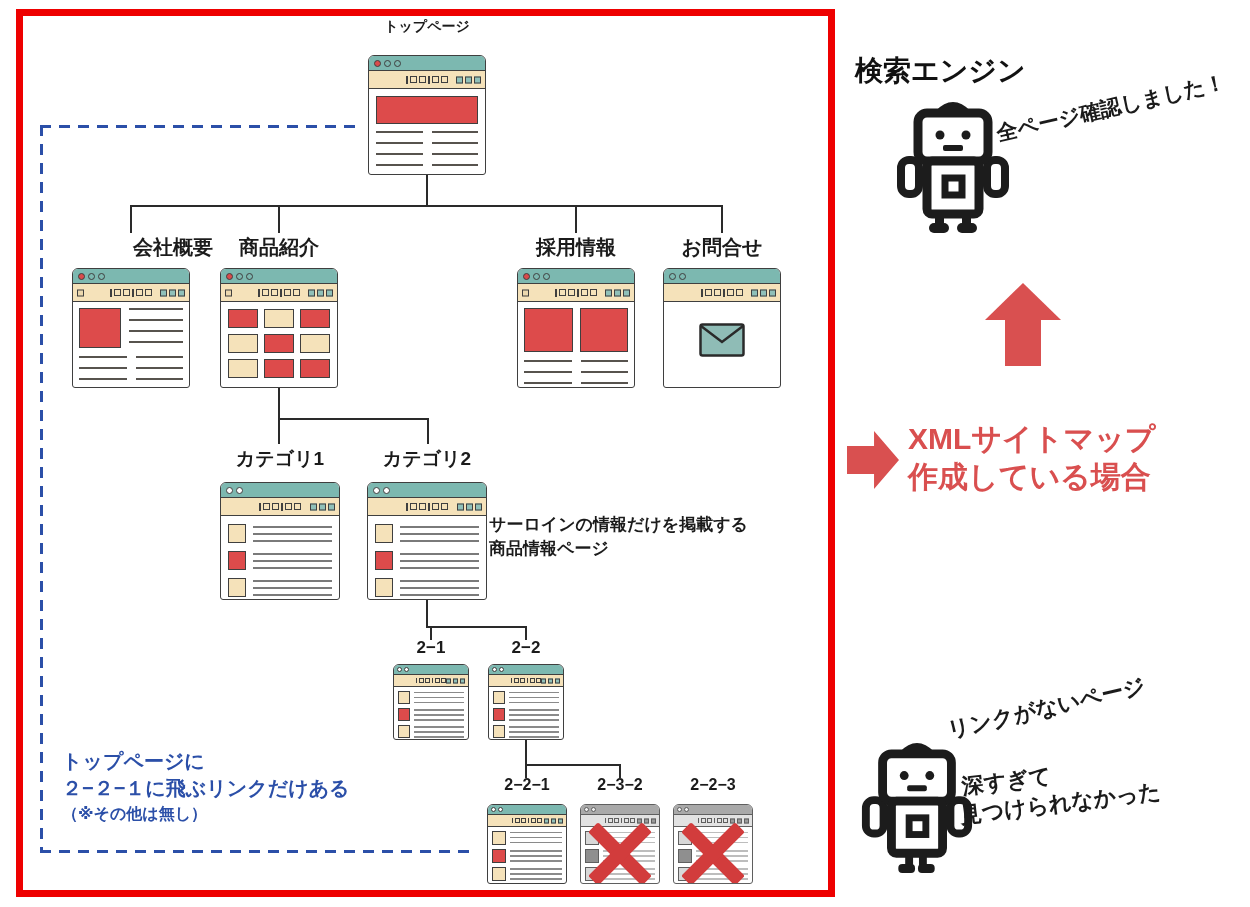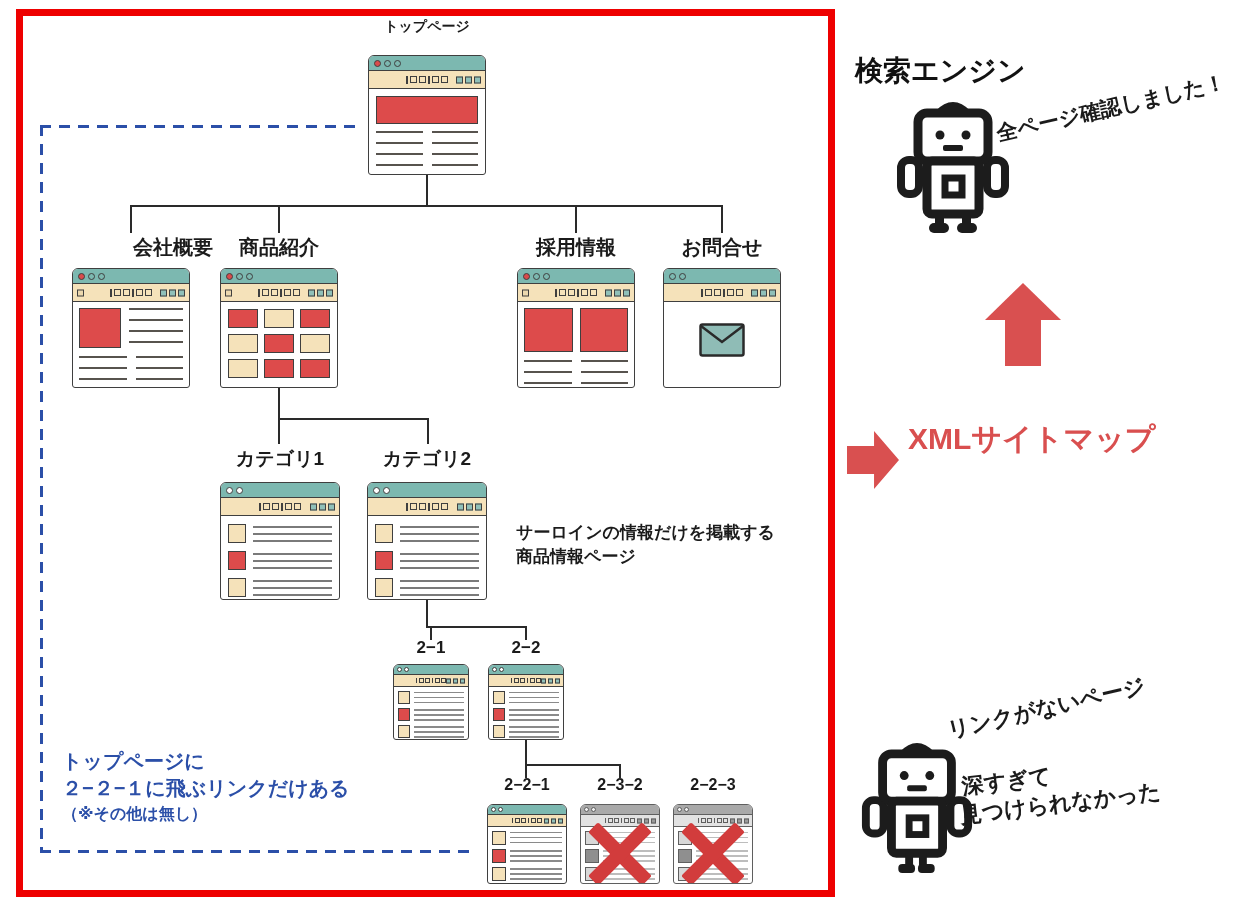--- a/index.html
+++ b/index.html
@@ -78,21 +78,21 @@
   .gd{background:#8f8f8f;}
   .grey .ln-s{background-image:repeating-linear-gradient(to bottom,#bdbdbd 0,#bdbdbd 1.5px,transparent 1.5px,transparent 5px);}
 
   
   .xmark{position:absolute;left:0;right:0;top:20px;bottom:0;}
   .xmark i{position:absolute;left:50%;top:50%;width:76px;height:14px;background:#d23c3c;border-radius:2px;}
   .xa{transform:translate(-50%,-50%) rotate(45deg);}
   .xb{transform:translate(-50%,-50%) rotate(-45deg);}
 
   
-  .side-note{position:absolute;left:516px;top:513px;font-weight:bold;font-size:17px;line-height:24px;color:#1b1b1b;margin-top:8px;}
+  .side-note{position:absolute;left:489px;top:513px;font-weight:bold;font-size:17px;line-height:24px;color:#1b1b1b;}
   .blue-note{position:absolute;left:62px;top:748px;color:#2b4fa8;font-weight:bold;}
   .blue-note .b1{font-size:20px;line-height:27px;}
   .blue-note .b2{font-size:20px;line-height:27px;}
   .blue-note .b3{font-size:16px;line-height:24px;}
 
   
   .se-heading{position:absolute;left:855px;top:52px;font-size:28px;font-weight:bold;color:#111;}
   .robot{position:absolute;}
   .speech{position:absolute;font-weight:bold;color:#1b1b1b;white-space:nowrap;transform-origin:0 50%;}
   .sp1{left:997px;top:120px;font-size:21px;transform:rotate(-13deg);}
@@ -584,20 +584,21 @@
   <div class="speech sp1">全ページ確認しました！</div>
 
   <div class="up-arrow">
       <i class="head"></i>
       <i class="stem"></i>
     </div>
 
   <div class="right-arrow"></div>
   <div class="xml-case">
     <div>XMLサイトマップ</div>
+    <div>作成している場合</div>
   </div>
 
 
   <div class="robot" style="left:858px;top:736px;">
     <svg width="118" height="142" viewBox="0 0 120 138">
       <path d="M46 16 Q60 1 74 16" fill="#fff" stroke="#1c1c1c" stroke-width="9" stroke-linecap="round"></path>
       <rect x="8" y="62" width="18" height="34" rx="8" fill="#fff" stroke="#1c1c1c" stroke-width="8"></rect>
       <rect x="94" y="62" width="18" height="34" rx="8" fill="#fff" stroke="#1c1c1c" stroke-width="8"></rect>
       <rect x="25" y="15" width="70" height="48" rx="9" fill="#fff" stroke="#1c1c1c" stroke-width="9"></rect>
       <circle cx="47" cy="37" r="4.5" fill="#1c1c1c"></circle>

